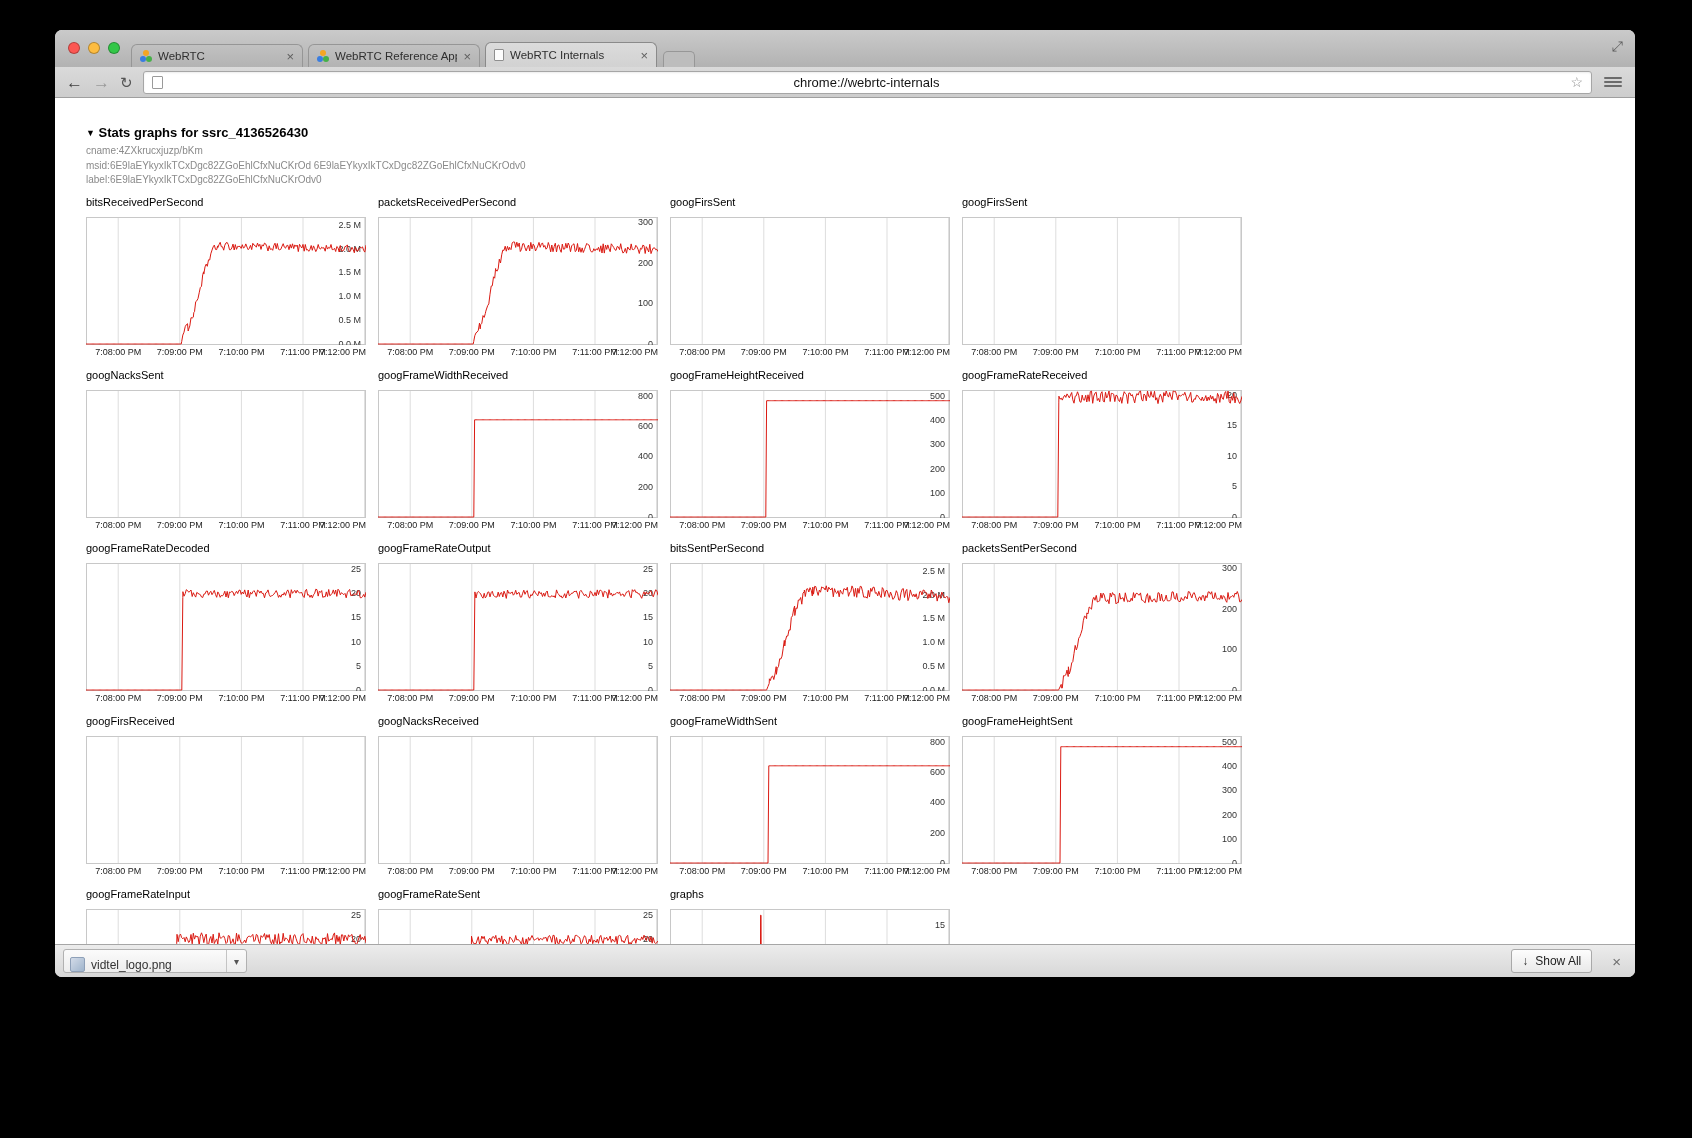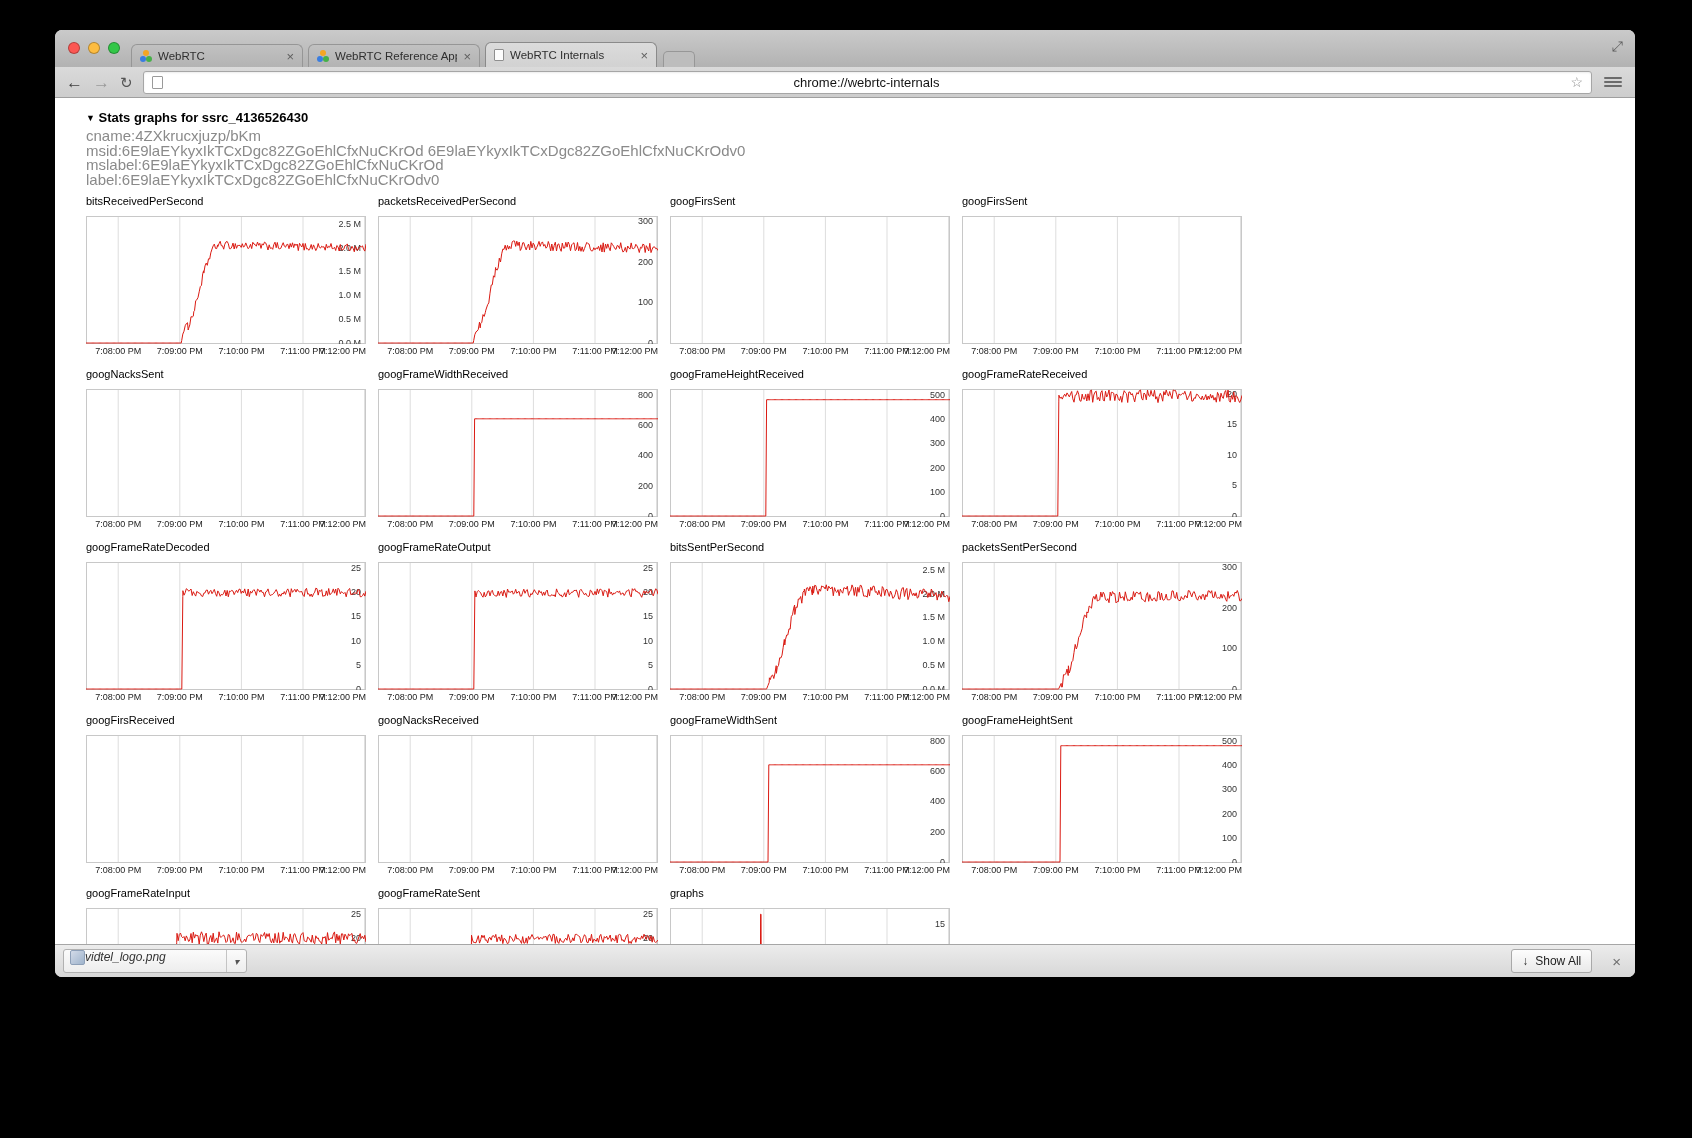--- a/index.html
+++ b/index.html
@@ -45,39 +45,39 @@
   .urlbar{
     flex:1;height:21px;background:#fff;border:1px solid #a6a6a6;border-radius:3px;
     display:flex;align-items:center;padding:0 8px;gap:8px;box-shadow:inset 0 1px 2px rgba(0,0,0,.08);
   }
   .page-ico{width:9px;height:11px;background:#fff;border:1px solid #9a9a9a;border-radius:1px;}
   .urltext{flex:1;font-size:13px;color:#121212;text-align:center;}
   .star{color:#8d8d8d;font-size:14px;}
   .menu{display:flex;flex-direction:column;gap:2px;width:18px;padding:0 2px;}
   .menu i{height:2px;background:#6b6b6b;border-radius:1px;}
   
-  .content{flex:1;background:#fff;overflow:hidden;padding:12px 0 0 31px;box-sizing:border-box;}
+  .content{flex:1;background:#fff;overflow:hidden;padding:27px 0 0 31px;box-sizing:border-box;}
   .heading{font-size:13px;font-weight:bold;color:#000;}
   .heading .arrow{font-size:9px;vertical-align:1px;}
-  .info{margin-top:4px;font-size:15px;color:#8a8a8a;line-height:14.5px;}
+  .info{margin-top:4px;font-size:10px;color:#8a8a8a;line-height:14.5px;}
   .charts{margin-top:8px;display:grid;grid-template-columns:repeat(4,280px);column-gap:12px;row-gap:11px;}
   .cell{width:280px;}
   .ctitle{font-size:11px;color:#000;height:21px;}
   .plot{display:block;}
   .xlabels{position:relative;height:13px;font-size:9px;color:#222;}
   .xlabels span{position:absolute;top:2px;transform:translateX(-50%);white-space:nowrap;}
   .xlabels span.last{transform:translateX(-100%);}
   
   .downloads{
     flex:0 0 33px;height:33px;box-sizing:border-box;background:linear-gradient(#ececec,#d7d7d7);
     border-top:1px solid #a6a6a6;display:flex;align-items:center;padding:0 8px;
   }
   .dl-item{
     height:24px;width:184px;box-sizing:border-box;background:linear-gradient(#fbfbfb,#ededed);
-    border:1px solid #b1b1b1;border-radius:3px;display:flex;align-items:flex-start;padding:0 0 0 6px;font-style:italic;
+    border:1px solid #b1b1b1;border-radius:3px;display:flex;align-items:flex-end;padding:0 0 0 6px;gap:6px;
   }
   .dl-ico{width:15px;height:15px;background:linear-gradient(135deg,#d3dbe8,#9fb4cc);border:1px solid #8ea0b8;box-sizing:border-box;border-radius:2px;}
   .dl-name{flex:1;font-size:12px;color:#333;white-space:nowrap;overflow:hidden;}
   .dl-caret{color:#555;font-size:10px;border-left:1px solid #c4c4c4;padding:0 7px;height:100%;display:flex;align-items:center;}
   .dl-right{margin-left:auto;display:flex;align-items:center;gap:14px;}
   .showall{
     height:24px;box-sizing:border-box;border:1px solid #a9a9a9;border-radius:3px;
     background:linear-gradient(#fdfdfd,#e9e9e9);display:flex;align-items:center;padding:0 10px;gap:7px;
     font-size:12px;color:#222;
   }
@@ -141,21 +141,20 @@
   </div>
 
   <div class="content">
     <div class="heading">
       <span class="arrow">▼</span>
       <span>Stats graphs for ssrc_4136526430</span>
     </div>
     <div class="info">
       <div>cname:4ZXkrucxjuzp/bKm</div>
       <div>msid:6E9laEYkyxIkTCxDgc82ZGoEhlCfxNuCKrOd 6E9laEYkyxIkTCxDgc82ZGoEhlCfxNuCKrOdv0</div>
-      <div>mslabel:6E9laEYkyxIkTCxDgc82ZGoEhlCfxNuCKrOd</div>
       <div>label:6E9laEYkyxIkTCxDgc82ZGoEhlCfxNuCKrOdv0</div>
     </div>
     <div class="charts" id="charts-grid">
         <div class="cell">
           <div class="ctitle">bitsReceivedPerSecond</div>
           <svg width="280" height="128" class="plot">
             <line x1="32.2" x2="32.2" y1="1" y2="127" stroke="#dddddd" stroke-width="1"></line>
             <line x1="93.8" x2="93.8" y1="1" y2="127" stroke="#dddddd" stroke-width="1"></line>
             <line x1="155.4" x2="155.4" y1="1" y2="127" stroke="#dddddd" stroke-width="1"></line>
             <line x1="217.0" x2="217.0" y1="1" y2="127" stroke="#dddddd" stroke-width="1"></line>

